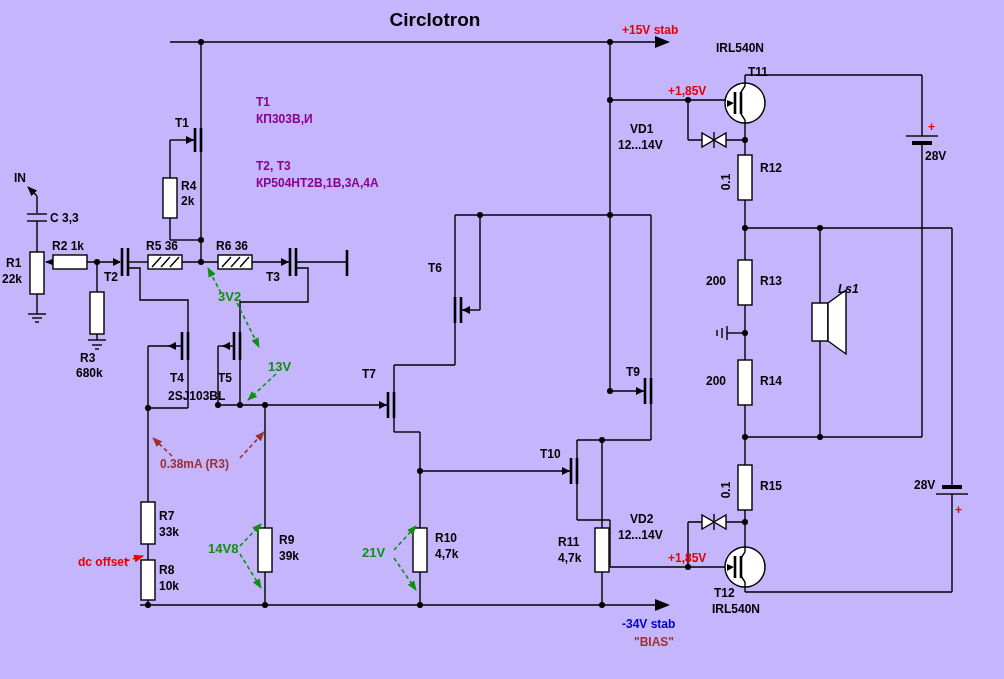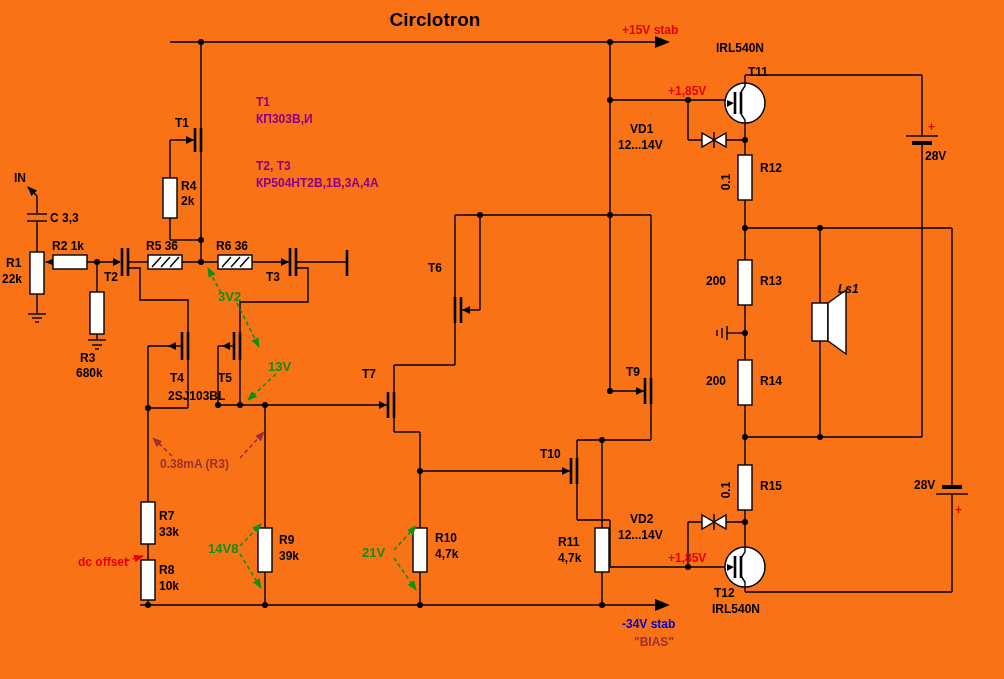--- a/index.html
+++ b/index.html
@@ -1,16 +1,16 @@
 <!DOCTYPE html>
 <html style="--red: #e60000; --green: #0f8f0f; --purple: #8b008b; --blue: #0000cd; --maroon: #9b3030;"><head>
 <meta charset="utf-8">
 <style>
   html,body{margin:0;padding:0;background:#ffffff}
-  .stage{position:relative;width:1004px;height:679px;background:#f97316;font-family:"Liberation Sans","DejaVu Sans",sans-serif;overflow:hidden}
+  .stage{position:relative;width:1004px;height:679px;background:#c4b5fd;font-family:"Liberation Sans","DejaVu Sans",sans-serif;overflow:hidden}
   svg{position:absolute;left:0;top:0}
   text{font-family:"Liberation Sans","DejaVu Sans",sans-serif;font-size:12px;font-weight:bold;fill:#000}
   .t-title{font-size:19px}
   .t-red{fill:var(--red)}
   .t-green{fill:var(--green);font-size:13px}
   .t-purple{fill:var(--purple)}
   .t-blue{fill:var(--blue)}
   .t-maroon{fill:var(--maroon)}
   .t-italic{font-style:italic}
   .w{stroke:#000;stroke-width:1.4;fill:none}

